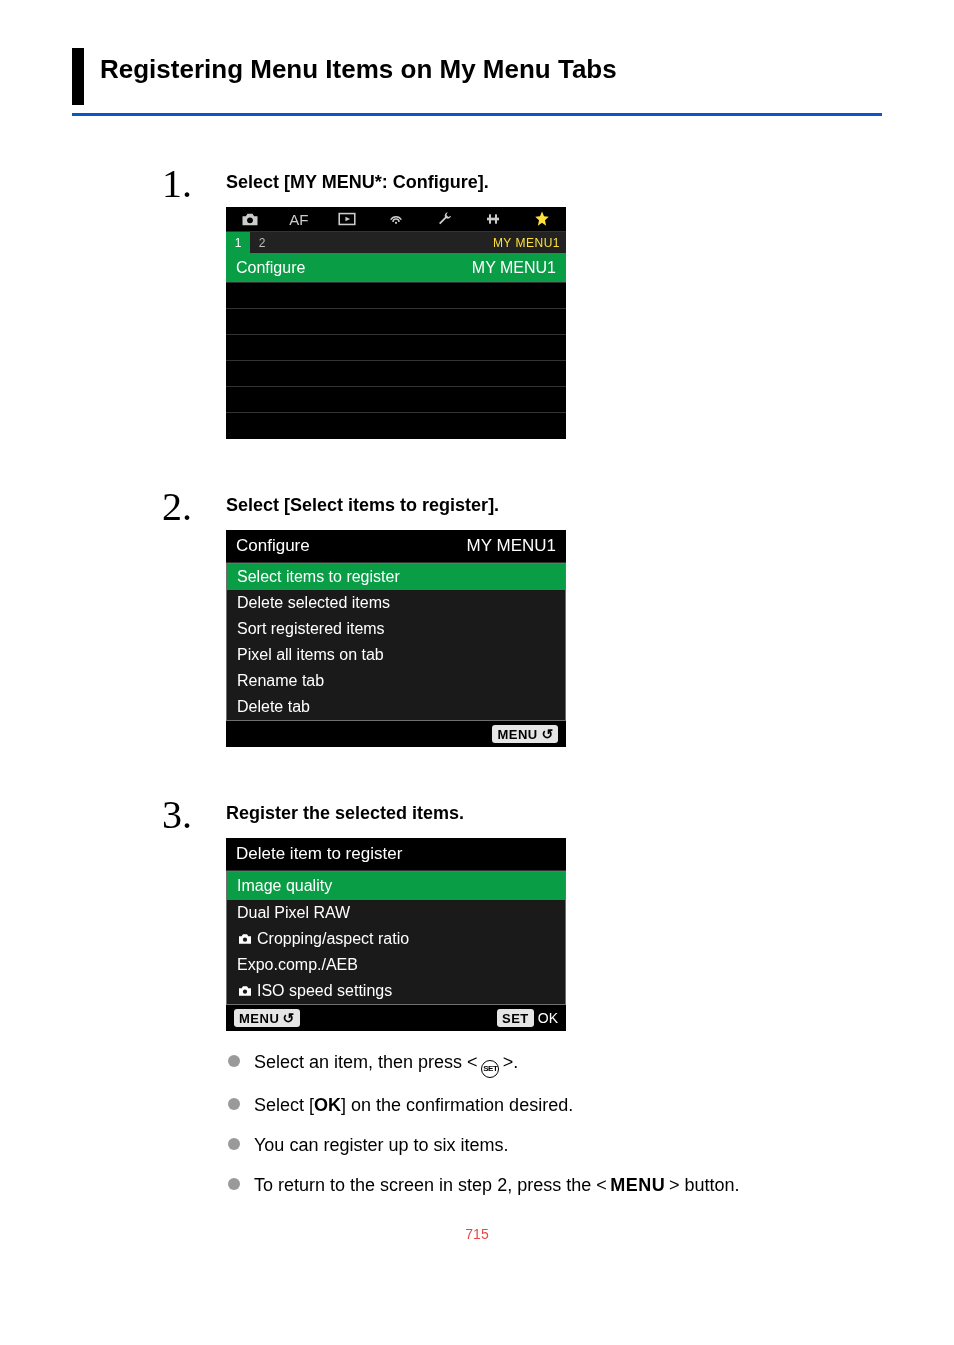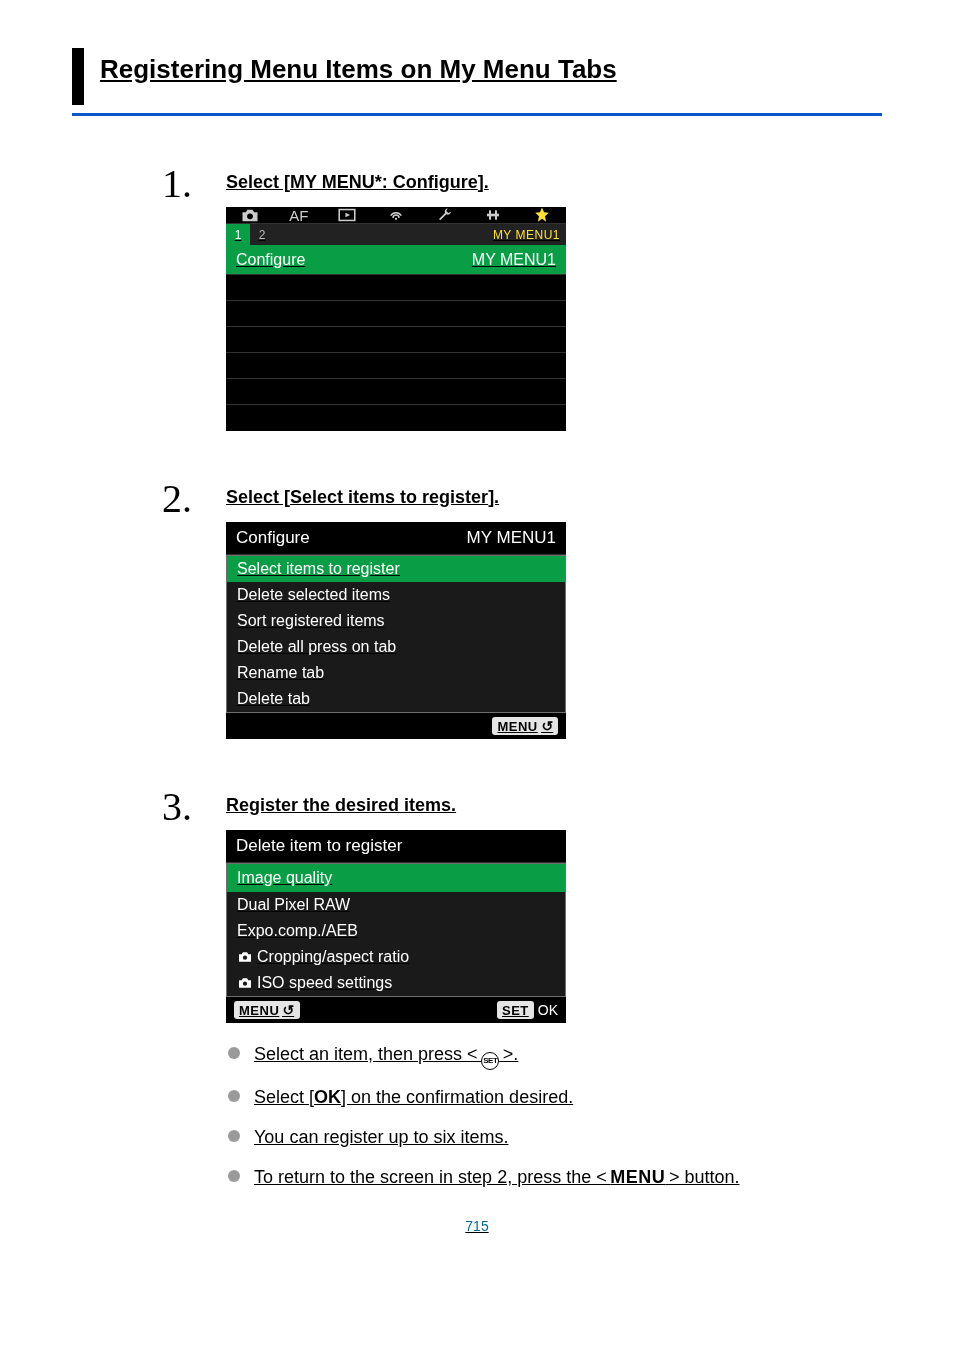--- a/index.html
+++ b/index.html
@@ -17,21 +17,20 @@
   * { box-sizing: border-box; }
   body {
     margin: 0;
     font-family: Arial, Helvetica, sans-serif;
     color: #000;
     background: #fff;
     width: var(--page-w);
   }
   .page {
     padding: 48px 72px 40px 72px;
-    text-decoration: underline;
   }
   
   .section-title-wrap {
     border-left: 12px solid #000;
     padding: 6px 0 20px 16px;
     margin-bottom: 8px;
   }
   .section-title {
     font-size: 26px;
     font-weight: bold;
@@ -74,21 +73,21 @@
 
   
   .cam-menu {
     width: 340px;
     background: var(--menu-bg-black);
     color: var(--menu-text);
     font-size: 14px;
   }
   .tab-icons {
     display:flex;
-    height:16px;
+    height:24px;
   }
   .tab-icon {
     flex:1;
     display:flex; align-items:center; justify-content:center;
     height:100%;
     color:#ccc;
     font-size:15px;
   }
   .tab-icon.active {
     color: var(--star-yellow);
@@ -232,21 +231,21 @@
     left:2px; top:6px;
     width:12px; height:12px;
     border-radius:50%;
     background: var(--grey-bullet);
   }
 
   .page-num {
     text-align:center;
     font-size:14px;
     margin-top: 28px;
-    color:#0369a1;
+    color:#ef4444;
   }
 </style>
 </head>
 <body>
 
 <div class="page">
   <div>
     <div class="section-title-wrap">
       <div class="section-title">Registering Menu Items on My Menu Tabs</div>
     </div>
@@ -326,57 +325,57 @@
 
       <div class="cam-list">
         <div class="cam-list-head">
           <span>Configure</span>
           <span class="value">MY MENU1</span>
         </div>
         <div class="cam-list-body">
           <div class="cam-list-item hl">Select items to register</div>
           <div class="cam-list-item">Delete selected items</div>
           <div class="cam-list-item">Sort registered items</div>
-          <div class="cam-list-item">Delete all press on tab</div>
+          <div class="cam-list-item">Pixel all items on tab</div>
           <div class="cam-list-item">Rename tab</div>
           <div class="cam-list-item">Delete tab</div>
         </div>
         <div class="menu-back-row">
           <span class="pill">
             <span>MENU</span>
             <span class="arc">↻</span>
           </span>
         </div>
       </div>
     </li>
 
     <li style="margin-bottom:10px;">
       <span class="num">3</span>
-      <div class="step-title">Register the desired items.</div>
+      <div class="step-title">Register the selected items.</div>
 
       <div class="cam-list">
         <div class="cam-list-head">
           <span>Delete item to register</span>
         </div>
         <div class="cam-list-body" style="position:relative;">
           <div class="cam-list-item hl">
             <span>Image quality</span>
             <span class="scroll-marker"></span>
           </div>
           <div class="cam-list-item">Dual Pixel RAW</div>
-          <div class="cam-list-item">Expo.comp./AEB</div>
           <div class="cam-list-item">
             <span class="iicon">
               <svg viewBox="0 0 24 18" width="16" height="12">
                   <path fill="#fff" d="M3 5h4l2-3h6l2 3h4v11H3z"></path>
                   <circle cx="12" cy="10" r="3.2" fill="#1a1a1a"></circle>
                 </svg>
             </span>
             <span>Cropping/aspect ratio</span>
           </div>
+          <div class="cam-list-item">Expo.comp./AEB</div>
           <div class="cam-list-item">
             <span class="iicon">
               <svg viewBox="0 0 24 18" width="16" height="12">
                   <path fill="#fff" d="M3 5h4l2-3h6l2 3h4v11H3z"></path>
                   <circle cx="12" cy="10" r="3.2" fill="#1a1a1a"></circle>
                 </svg>
             </span>
             <span>ISO speed settings</span>
           </div>
         </div>

